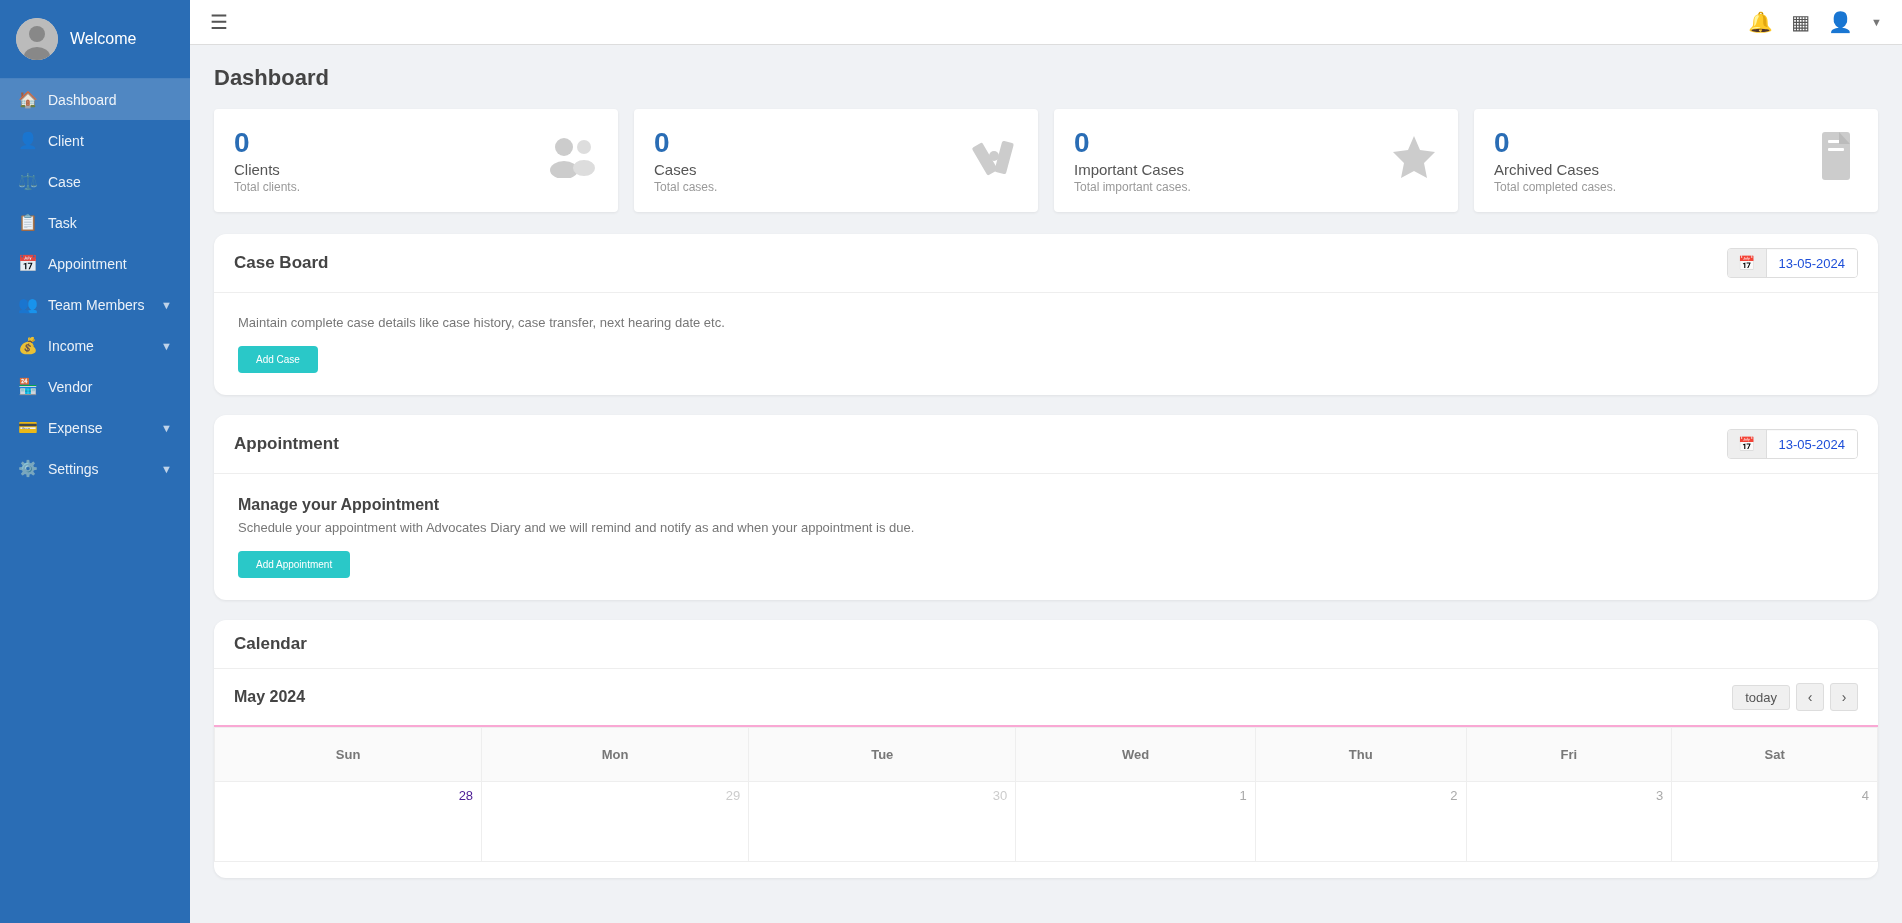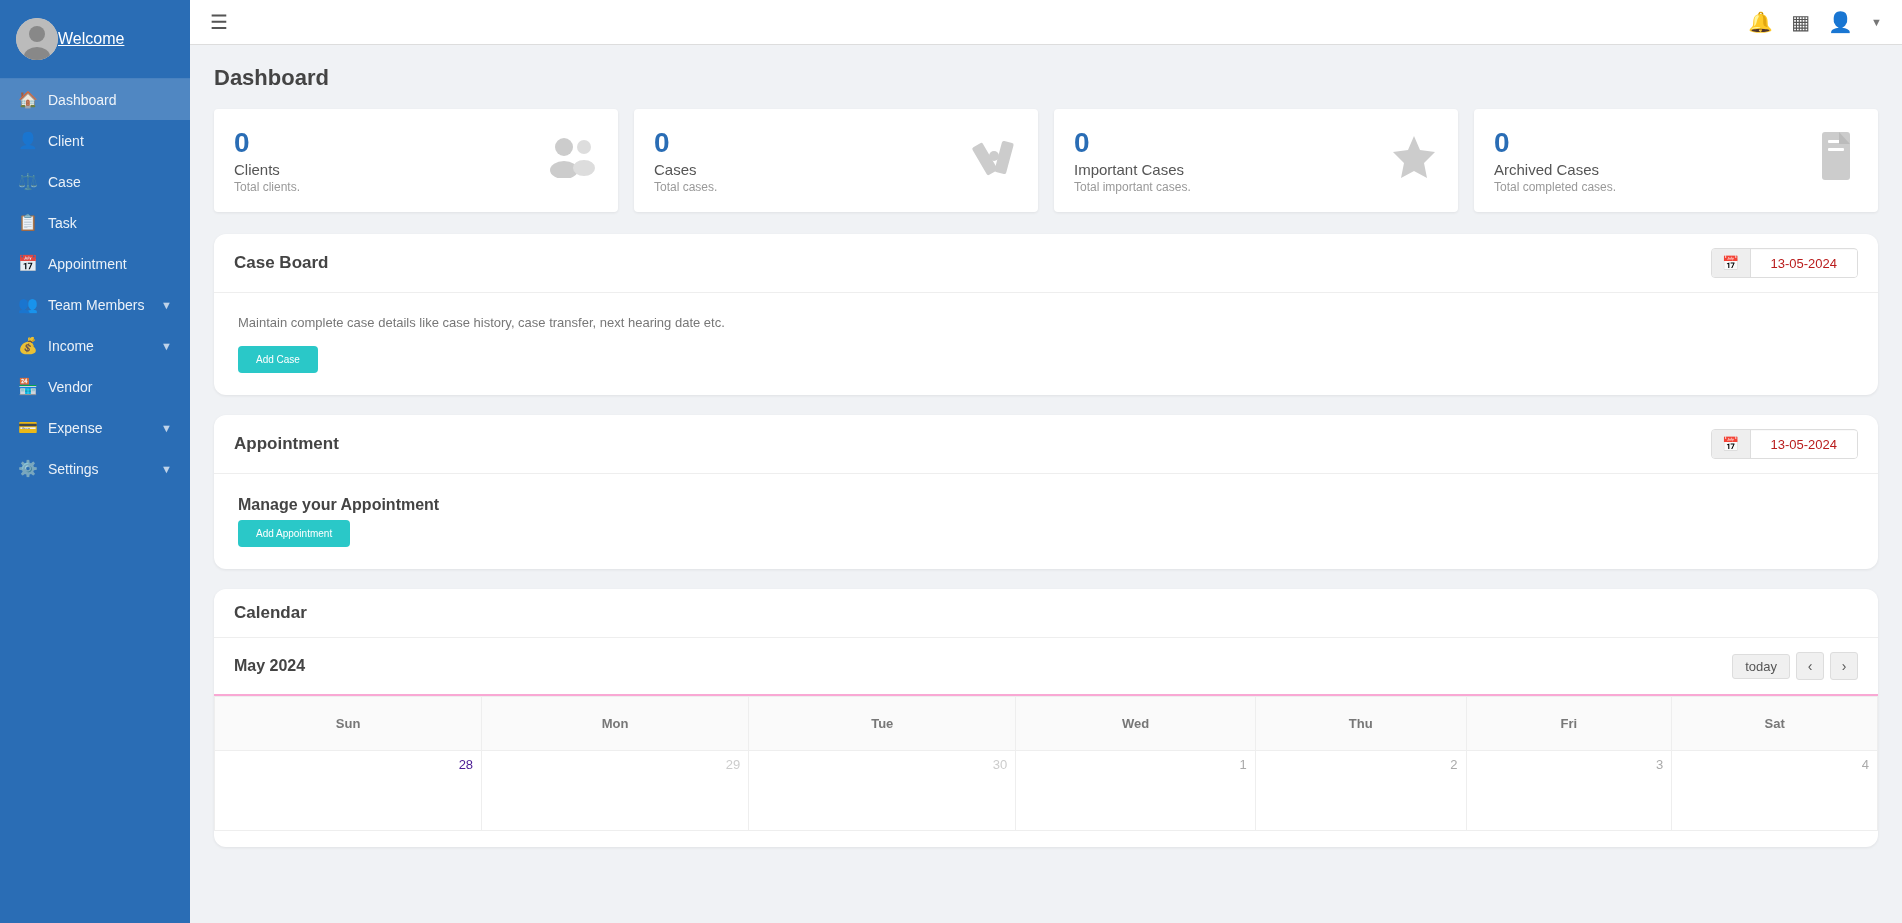--- a/index.html
+++ b/index.html
@@ -13,23 +13,22 @@
       color: white;
       display: flex;
       flex-direction: column;
       height: 100vh;
       overflow-y: auto;
     }
     #sidebar-header {
       padding: 18px 16px;
       display: flex;
       align-items: center;
-      gap: 0;
+      gap: 12px;
       border-bottom: 1px solid rgba(255,255,255,0.15);
-      text-decoration: underline;
     }
     #sidebar-avatar {
       width: 42px; height: 42px;
       border-radius: 50%;
       background: #ccc;
       display: flex; align-items: center; justify-content: center;
       overflow: hidden;
     }
     #sidebar-avatar svg { width: 42px; height: 42px; }
 
@@ -147,23 +146,23 @@
       background: #f9f9f9;
     }
     .date-icon {
       padding: 6px 10px;
       background: #eee;
       color: #777;
       font-size: 14px;
       border-right: 1px solid #ddd;
     }
     .date-value {
-      padding: 6px 20px;
+      padding: 6px 12px;
       font-size: 13px;
-      color: #b91c1c;
+      color: #1d4ed8;
       background: white;
     }
 
     .section-body {
       padding: 22px 24px;
     }
     .section-body h3 {
       font-size: 16px;
       font-weight: 600;
       color: #444;
@@ -407,20 +406,21 @@
     <div class="section-card">
       <div class="section-header">
         <span class="section-title">Appointment</span>
         <div class="date-input-wrap">
           <span class="date-icon">📅</span>
           <span class="date-value">13-05-2024</span>
         </div>
       </div>
       <div class="section-body">
         <h3>Manage your Appointment</h3>
+        <p>Schedule your appointment with Advocates Diary and we will remind and notify as and when your appointment is due.</p>
         <button class="btn-primary">Add Appointment</button>
       </div>
     </div>
 
     <div class="section-card">
       <div class="section-header">
         <span class="section-title">Calendar</span>
       </div>
       <div class="calendar-header-row">
         <span class="calendar-month-label">May 2024</span>

